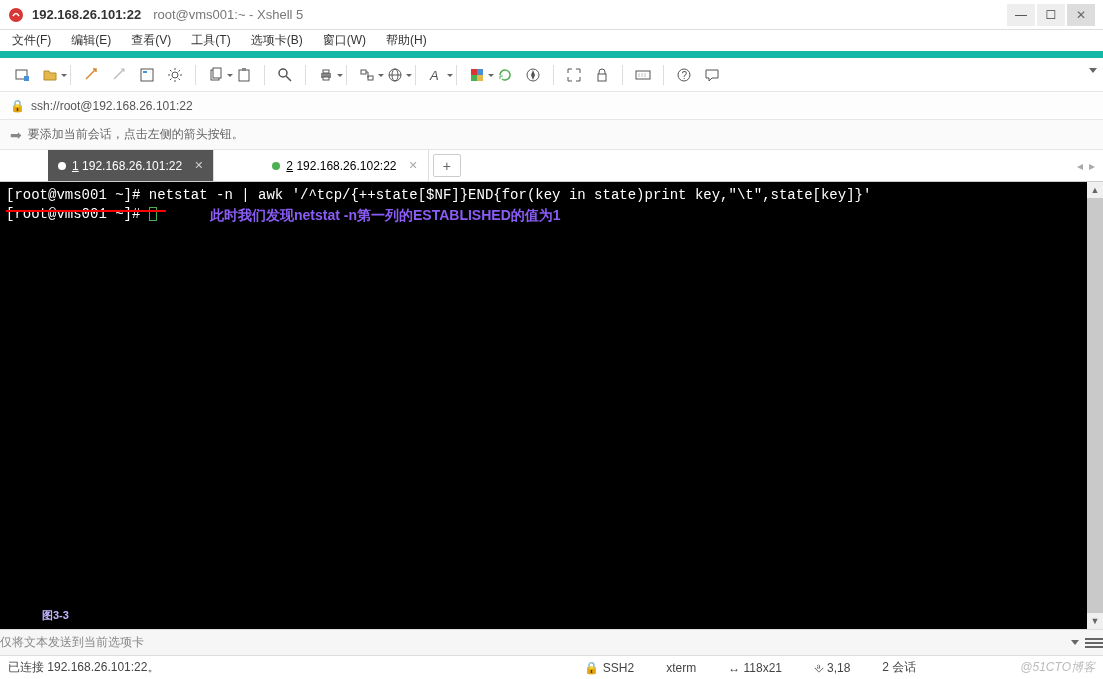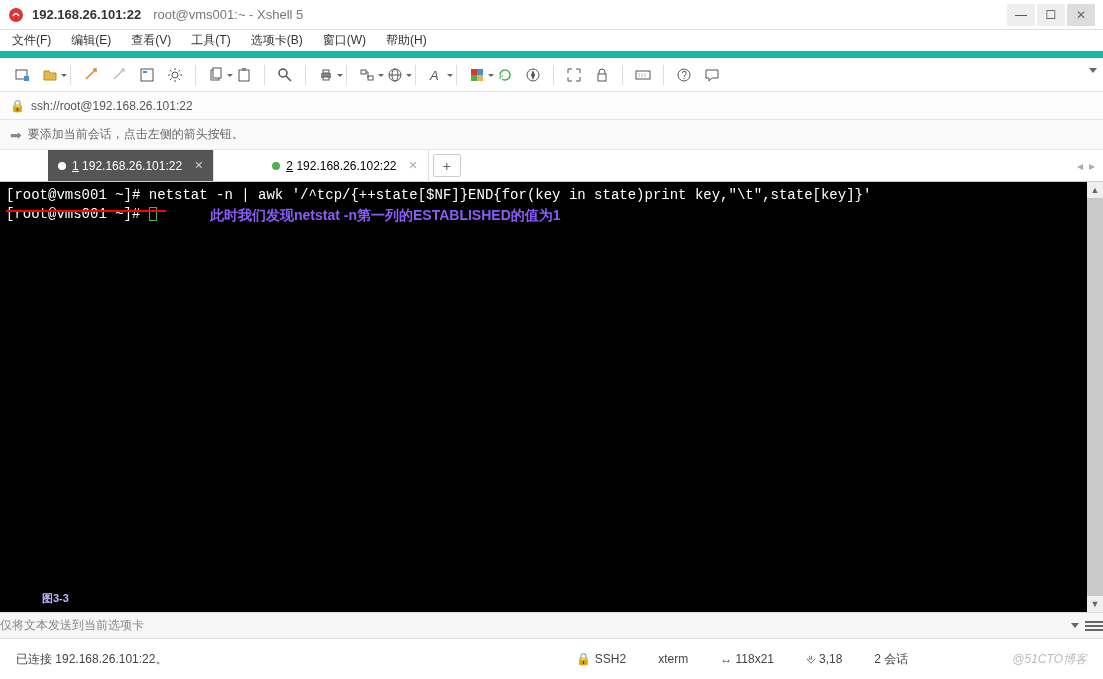--- a/index.html
+++ b/index.html
@@ -47,21 +47,21 @@
 .term-scroll { width: 16px; background: #f0f0f0; display: flex; flex-direction: column; }
 .term-scroll .thumb { background: #c9c9c9; width: 100%; }
 .term-scroll .up, .term-scroll .down { height: 16px; display: flex; align-items: center; justify-content: center; color: #666; font-size: 9px; cursor: pointer; }
 .term-scroll .track { flex: 1; position: relative; }
 .term-scroll .thumb { position: absolute; top: 0; height: 100%; }
 .sendbar { height: 26px; display: flex; align-items: center; padding: 0 0; background: #f6f6f6; border-top: 1px solid #ddd; color: #888; gap: 6px; }
 .sendbar .sendinput { flex: 1; }
 .sendbar .dd-arrow { border-left: 4px solid transparent; border-right: 4px solid transparent; border-top: 5px solid #666; }
 .sendbar .menu-btn { width: 18px; display: flex; flex-direction: column; gap: 2px; cursor: pointer; }
 .sendbar .menu-btn span { height: 2px; background: #666; }
-.statusbar { height: 41px; display: flex; align-items: center; padding: 0 16px; background: #fff; border-top: 1px solid #ddd; font-size: 12px; color: #444; gap: 32px; }
+.statusbar { height: 24px; display: flex; align-items: center; padding: 0 8px; background: #fff; border-top: 1px solid #ddd; font-size: 12px; color: #444; gap: 32px; }
 .statusbar .status-main { flex: 1; }
 .statusbar .watermark { color: #bbb; font-style: italic; }
 svg { display: block; }
 </style>
 </head>
 <body>
 
 <div class="titlebar">
   <span class="app-icon">
     <svg width="16" height="16" viewBox="0 0 16 16">

